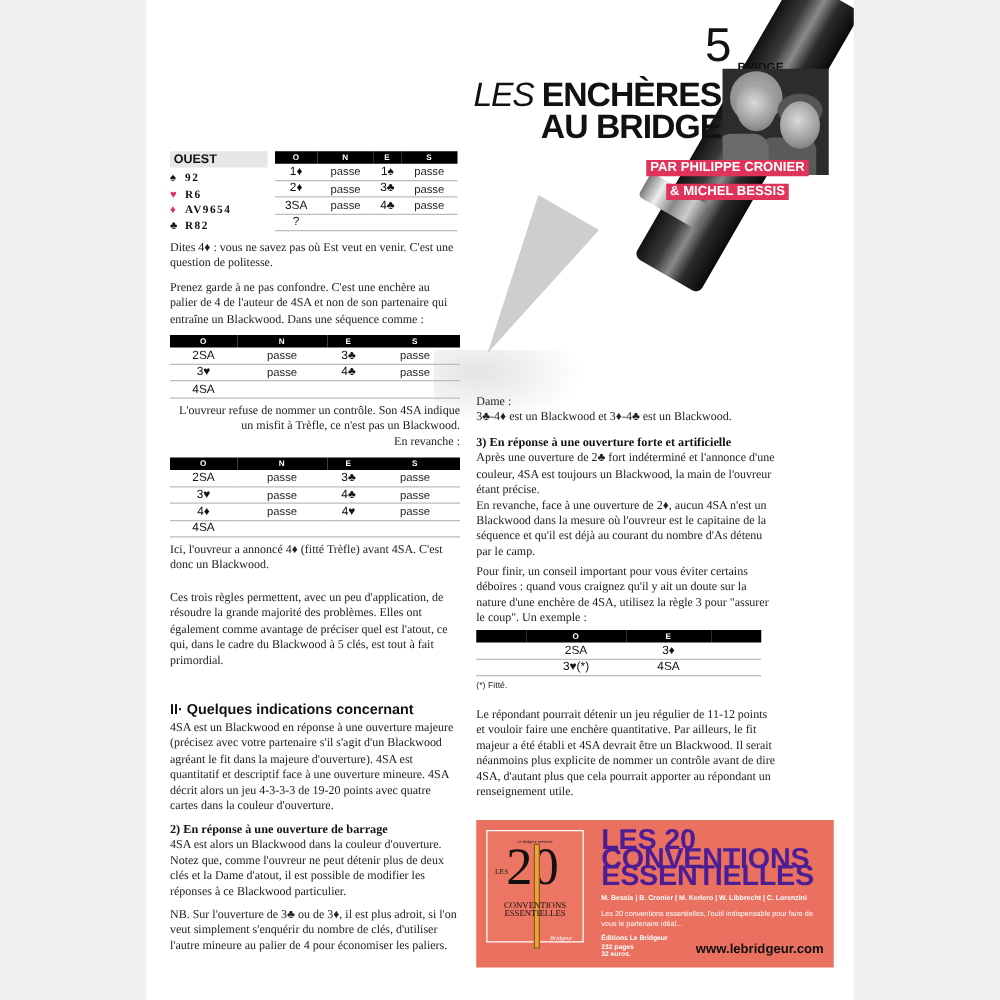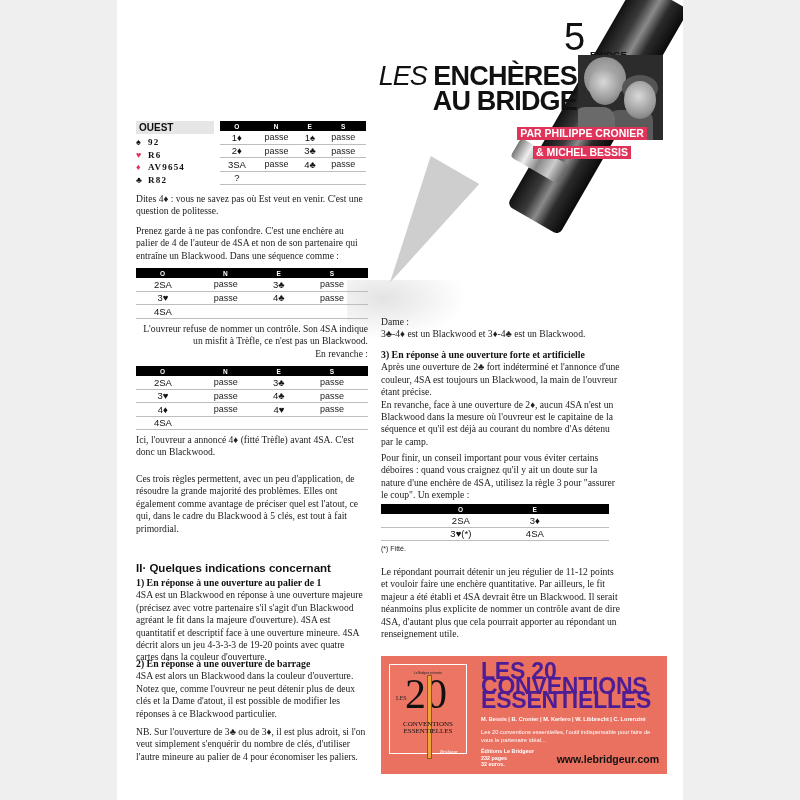--- a/index.html
+++ b/index.html
@@ -204,21 +204,20 @@
     </table>
 
   <div class="abs serif" style="left:19px;top:434px;width:232px;">Ici, l'ouvreur a annoncé 4♦ (fitté Trèfle) avant 4SA. C'est donc un Blackwood.</div>
   <div class="abs serif" style="left:19px;top:473px;width:232px;">Ces trois règles permettent, avec un peu d'application, de résoudre la grande majorité des problèmes. Elles ont également comme avantage de préciser quel est l'atout, ce qui, dans le cadre du Blackwood à 5 clés, est tout à fait primordial.</div>
 
   <div class="abs h2" style="left:19px;top:562px;width:232px;">
     <div>II· Quelques indications concernant</div>
   </div>
 
   <div class="abs serif" style="left:19px;top:577px;width:232px;">
-    <div class="h3">1) En réponse à une ouverture au palier de 1</div>
     <div>4SA est un Blackwood en réponse à une ouverture majeure (précisez avec votre partenaire s'il s'agit d'un Blackwood agréant le fit dans la majeure d'ouverture). 4SA est quantitatif et descriptif face à une ouverture mineure. 4SA décrit alors un jeu 4-3-3-3 de 19-20 points avec quatre cartes dans la couleur d'ouverture.</div>
   </div>
 
   <div class="abs serif" style="left:19px;top:658px;width:232px;">
     <div class="h3">2) En réponse à une ouverture de barrage</div>
     <div>4SA est alors un Blackwood dans la couleur d'ouverture. Notez que, comme l'ouvreur ne peut détenir plus de deux clés et la Dame d'atout, il est possible de modifier les réponses à ce Blackwood particulier.</div>
   </div>
 
   <div class="abs serif" style="left:19px;top:726px;width:232px;">NB. Sur l'ouverture de 3♣ ou de 3♦, il est plus adroit, si l'on veut simplement s'enquérir du nombre de clés, d'utiliser l'autre mineure au palier de 4 pour économiser les paliers.</div>
 

